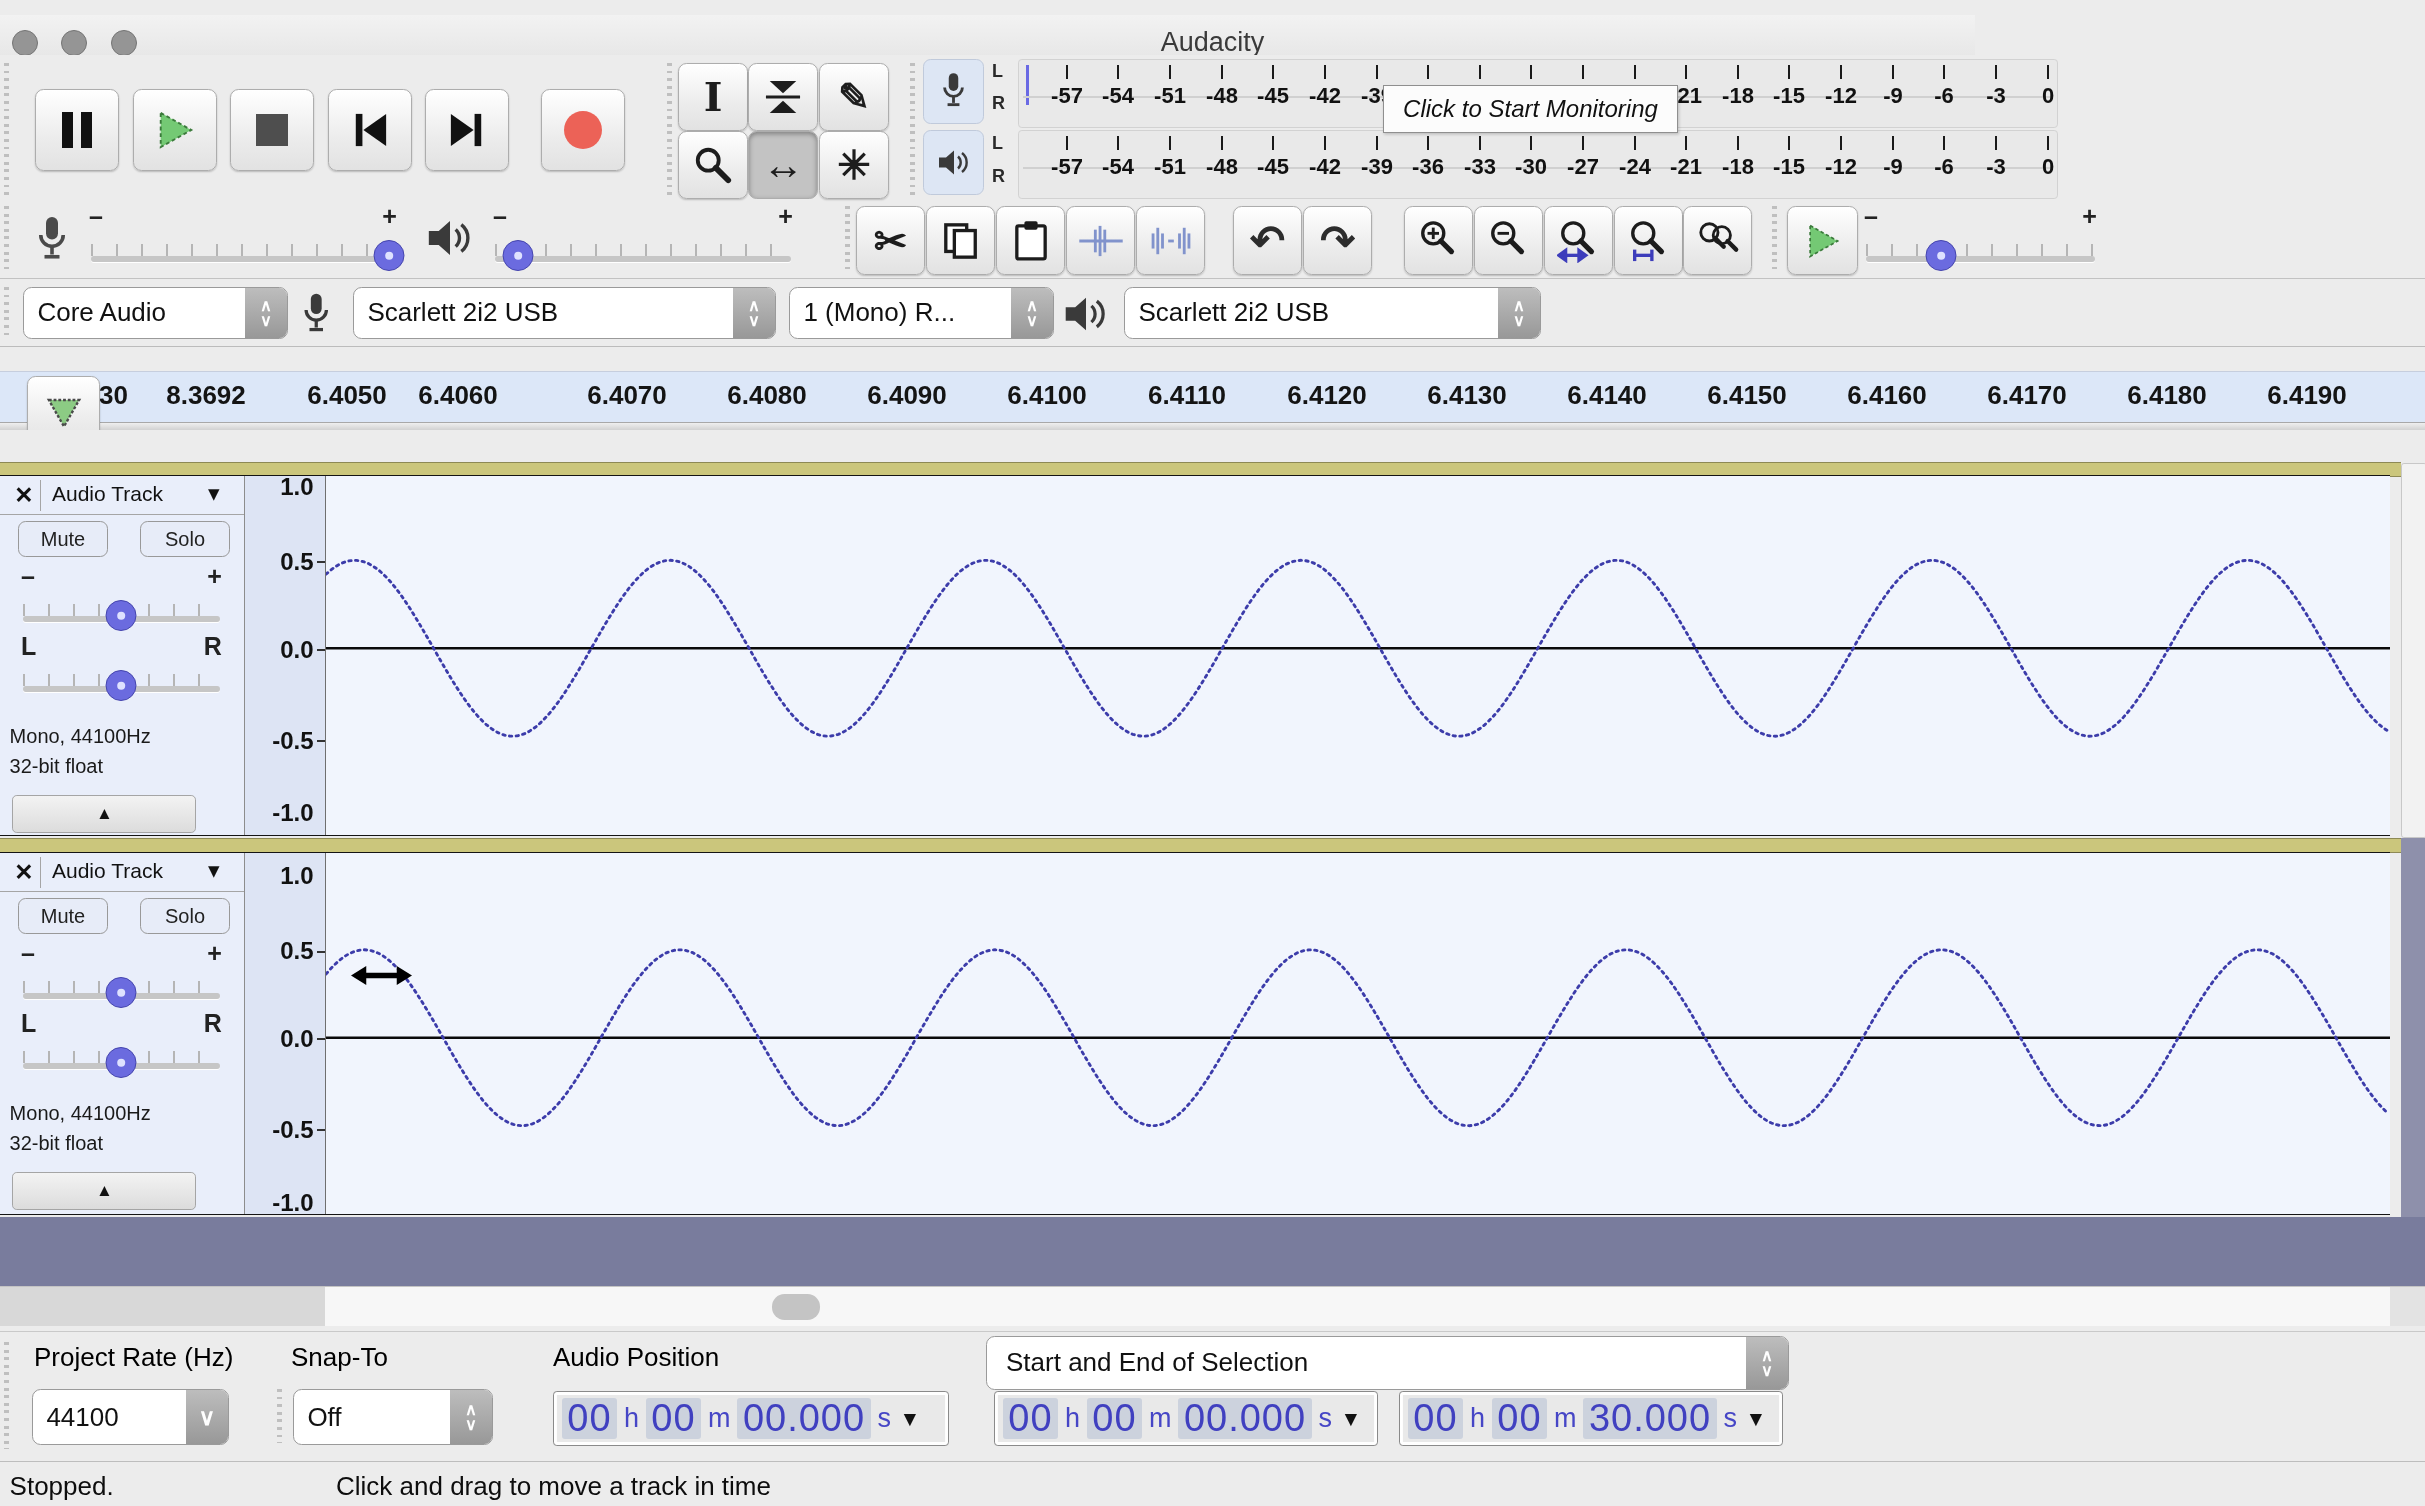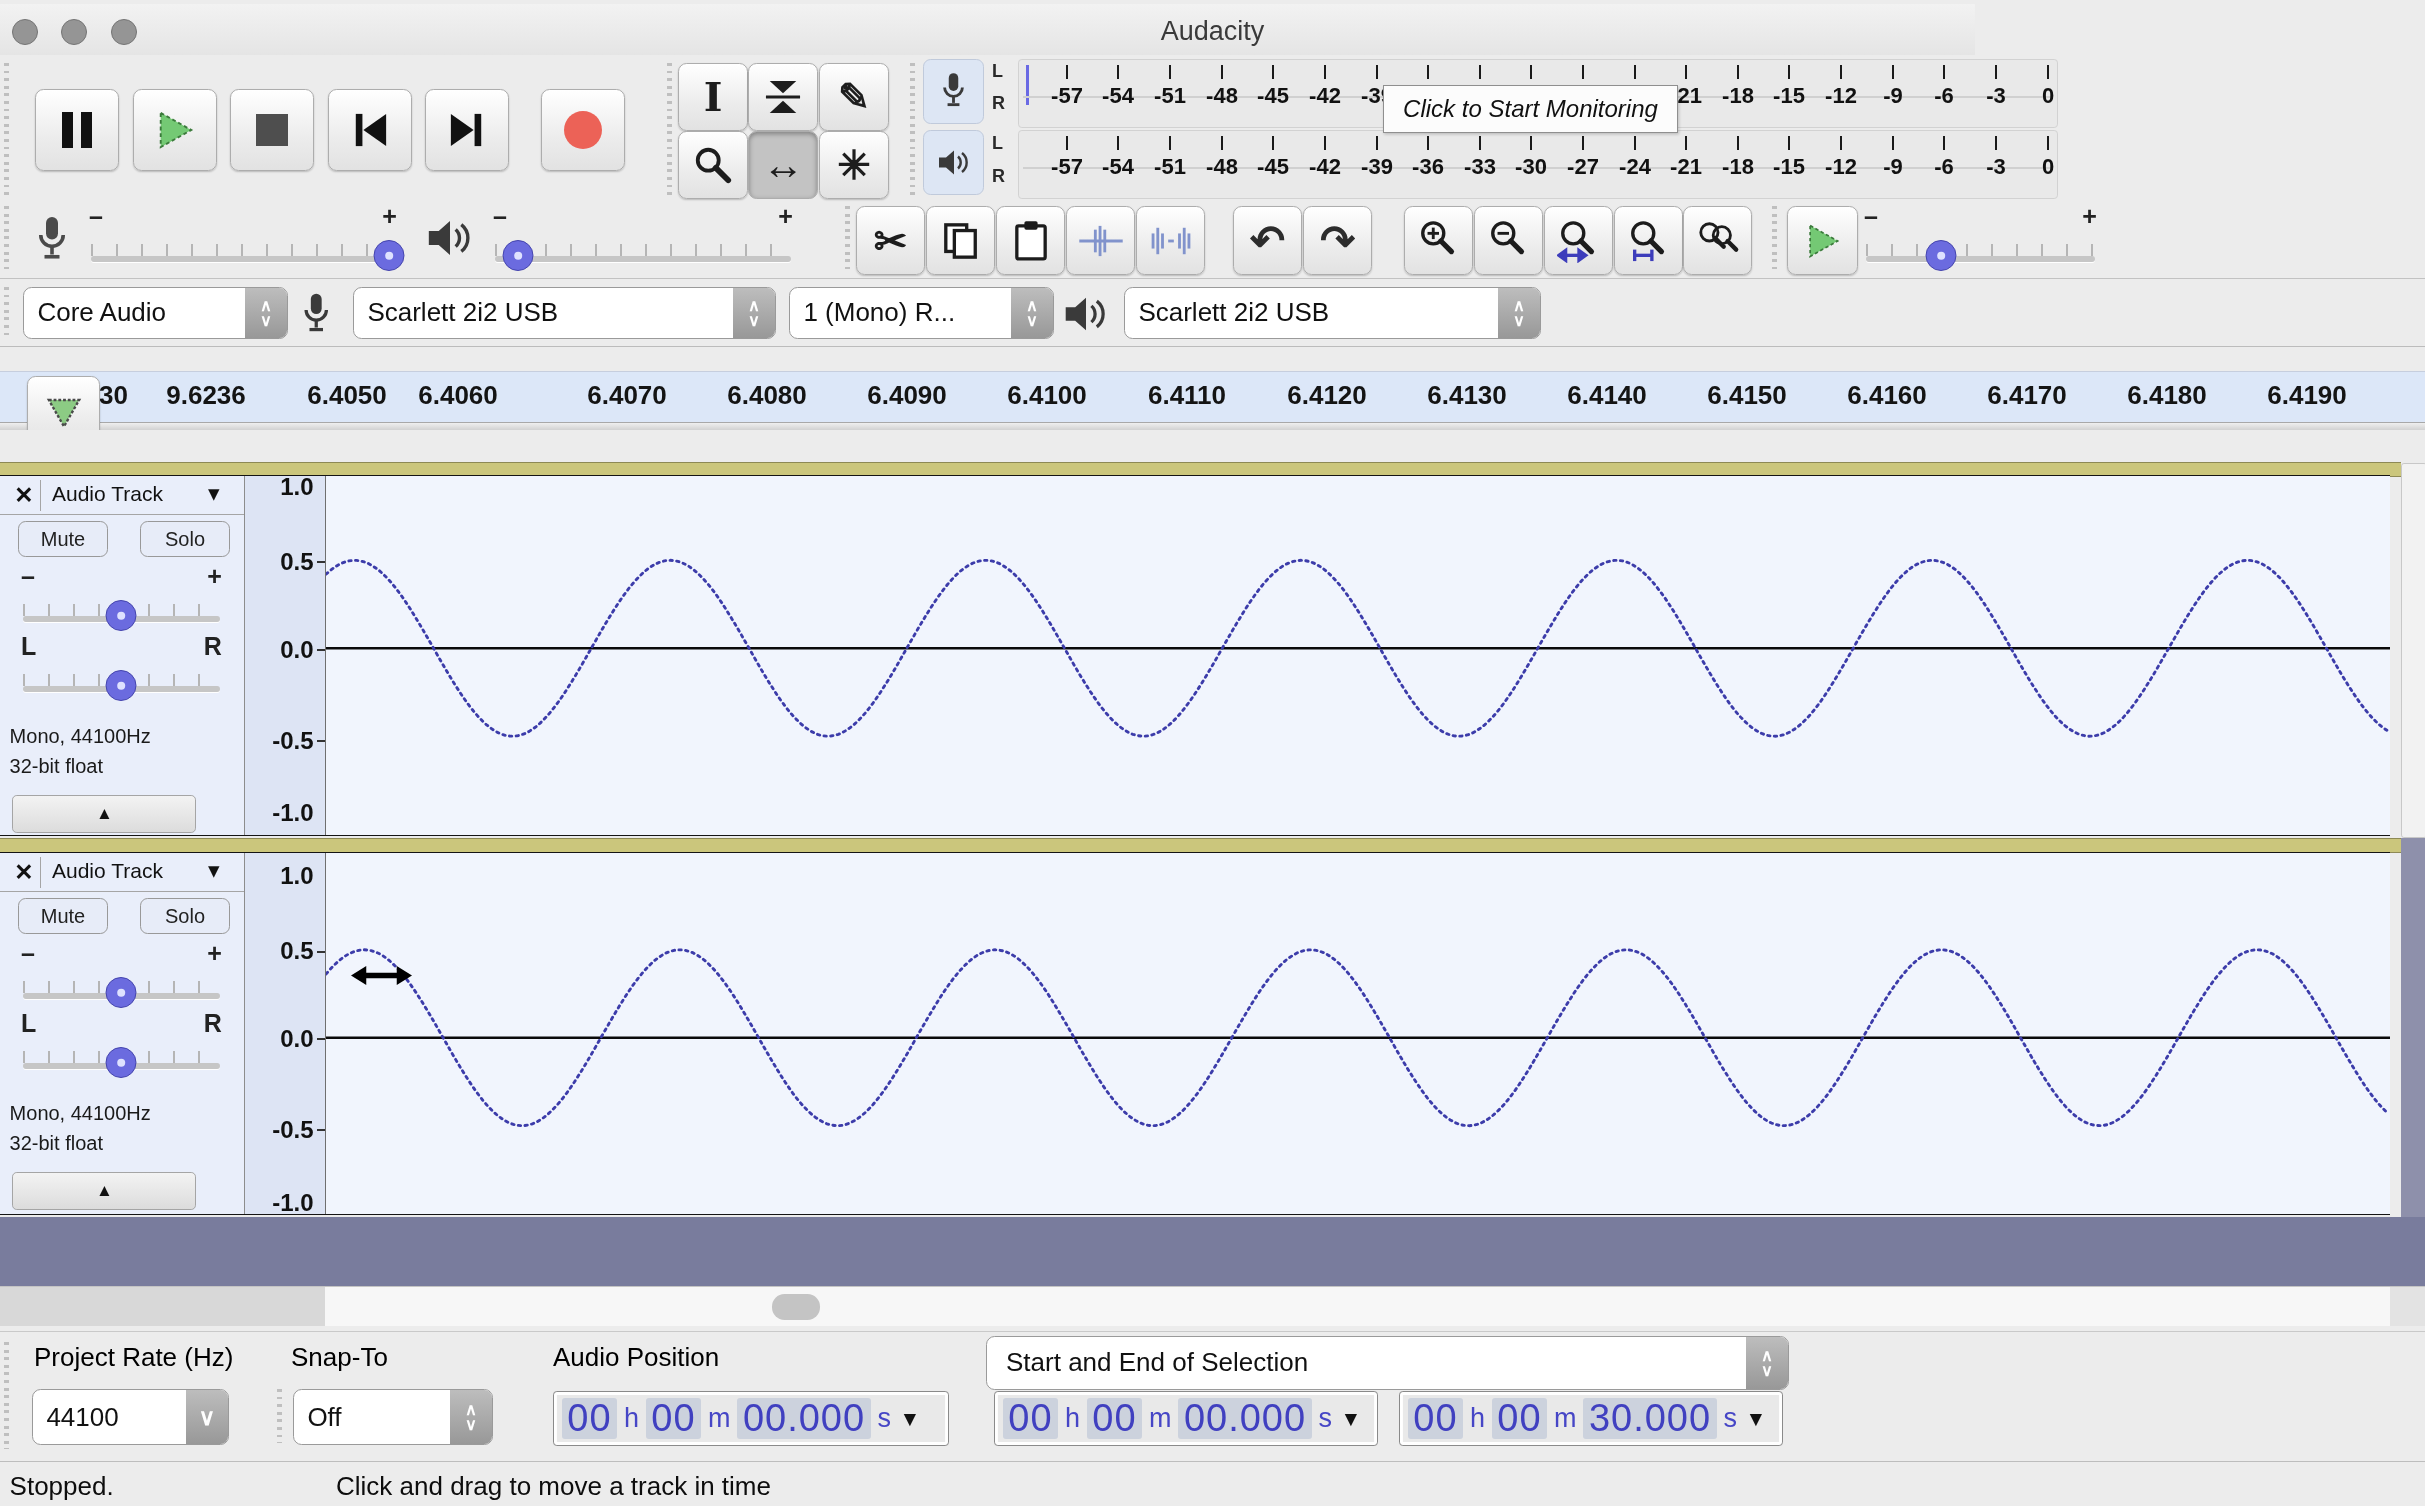--- a/index.html
+++ b/index.html
@@ -2,21 +2,21 @@
 <html><head>
 <meta charset="utf-8">
 <style>
   html,body{margin:0;padding:0;background:#d4d4d4;font-family:"Liberation Sans",sans-serif;}
   #app{position:relative;width:2425px;height:1506px;background:#ececec;overflow:hidden;
        -webkit-font-smoothing:antialiased;}
   .abs{position:absolute;}
   .grip{position:absolute;width:4.8px;background:repeating-linear-gradient(to bottom,#bfbfbf 0 2.9px,transparent 2.9px 7.6px);}
 
   
-  #titlebar{left:0;top:4px;width:1975px;height:54px;background:linear-gradient(#f2f2f2,#e4e4e4);border-bottom:1px solid #b6b6b6;}
+  #titlebar{left:0;top:15px;width:1975px;height:54px;background:linear-gradient(#f2f2f2,#e4e4e4);border-bottom:1px solid #b6b6b6;}
   .traffic{position:absolute;top:15.3px;width:24px;height:24px;border-radius:50%;background:#959595;border:1px solid #747474;}
   #win-title{position:absolute;top:11.5px;left:0;width:2425px;text-align:center;font-size:27px;color:#3a3a3a;font-weight:500;}
 
   
   #toolbar-main{left:0;top:55px;width:2425px;height:223px;background:#ececec;border-bottom:1px solid #c2c2c2;}
   .btn3d{background:linear-gradient(#ffffff,#ececec 60%,#e2e2e2);border:1px solid #adadad;border-radius:8.6px;
          box-shadow:0 1px 1.9px rgba(0,0,0,.22),inset 0 1px 0 #fff;display:flex;align-items:center;justify-content:center;}
   .toolbtn{position:absolute;width:82px;height:80px;top:34px;}
   .sq{position:absolute;width:68px;height:66px;}
   .sq.pressed{background:#c3c3c3;box-shadow:inset 0 1.9px 4.8px rgba(0,0,0,.35);}
@@ -484,21 +484,21 @@
         <span>∧</span>
           <span>∨</span>
       </span>
     </div>
   </div>
 
   <div id="timeline" class="abs">
     <div id="ruler-groove"></div>
     <div id="ruler-labels">
         <div class="r-label first" style="left: 99px;">30</div>
-        <div class="r-label" style="left: 206px;">9.6236</div>
+        <div class="r-label" style="left: 206px;">8.3692</div>
         <div class="r-label" style="left: 347px;">6.4050</div>
         <div class="r-label" style="left: 458px;">6.4060</div>
         <div class="r-label" style="left: 627px;">6.4070</div>
         <div class="r-label" style="left: 767px;">6.4080</div>
         <div class="r-label" style="left: 907px;">6.4090</div>
         <div class="r-label" style="left: 1047px;">6.4100</div>
         <div class="r-label" style="left: 1187px;">6.4110</div>
         <div class="r-label" style="left: 1327px;">6.4120</div>
         <div class="r-label" style="left: 1467px;">6.4130</div>
         <div class="r-label" style="left: 1607px;">6.4140</div>

